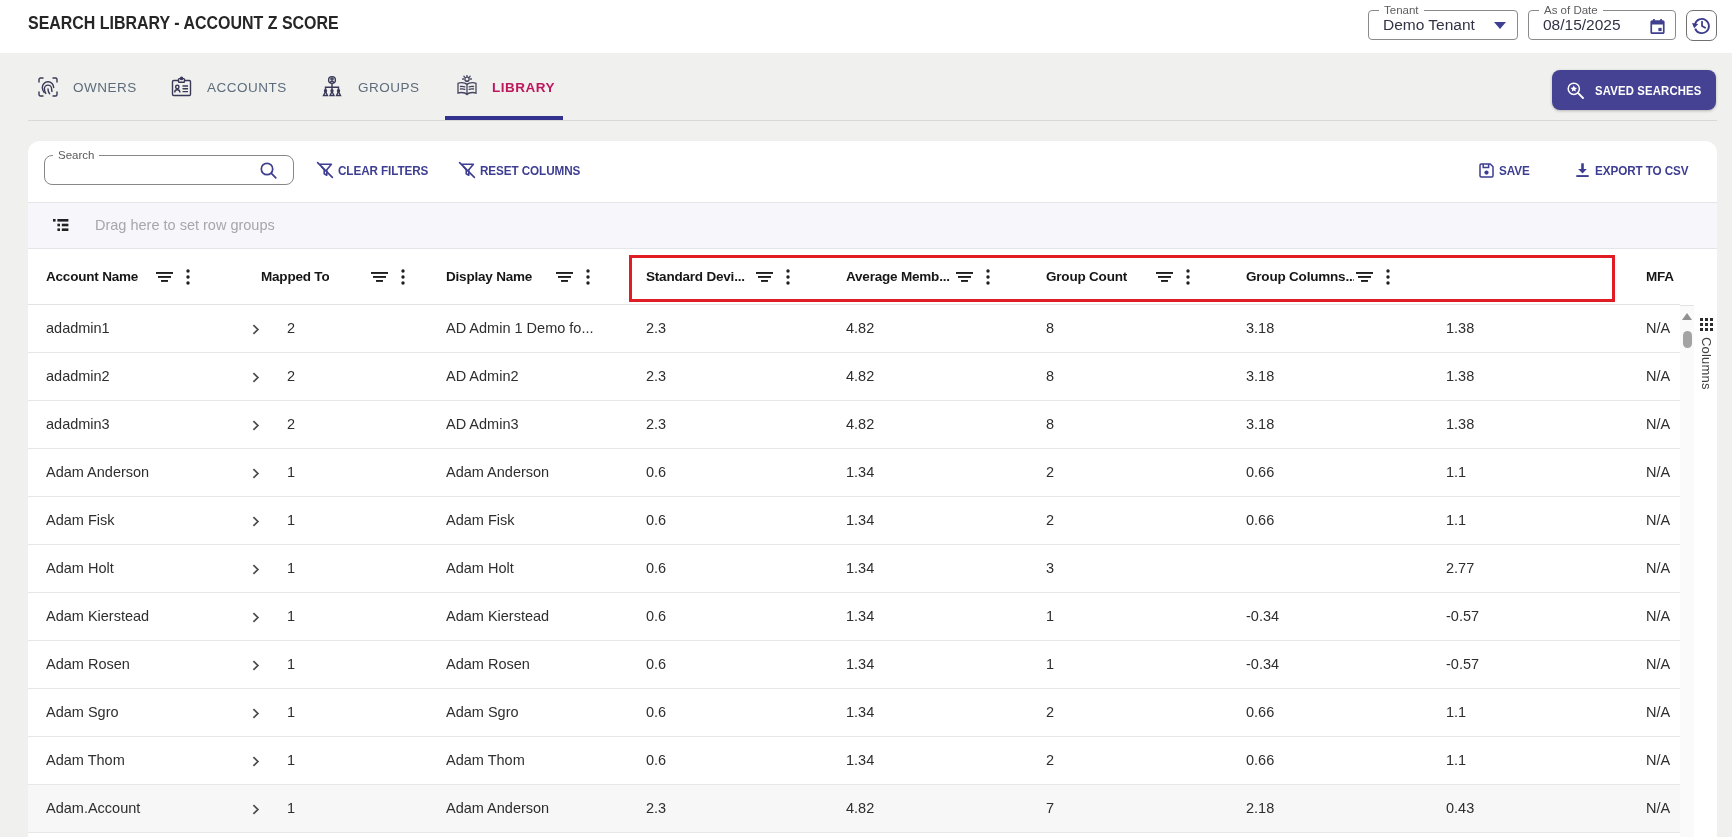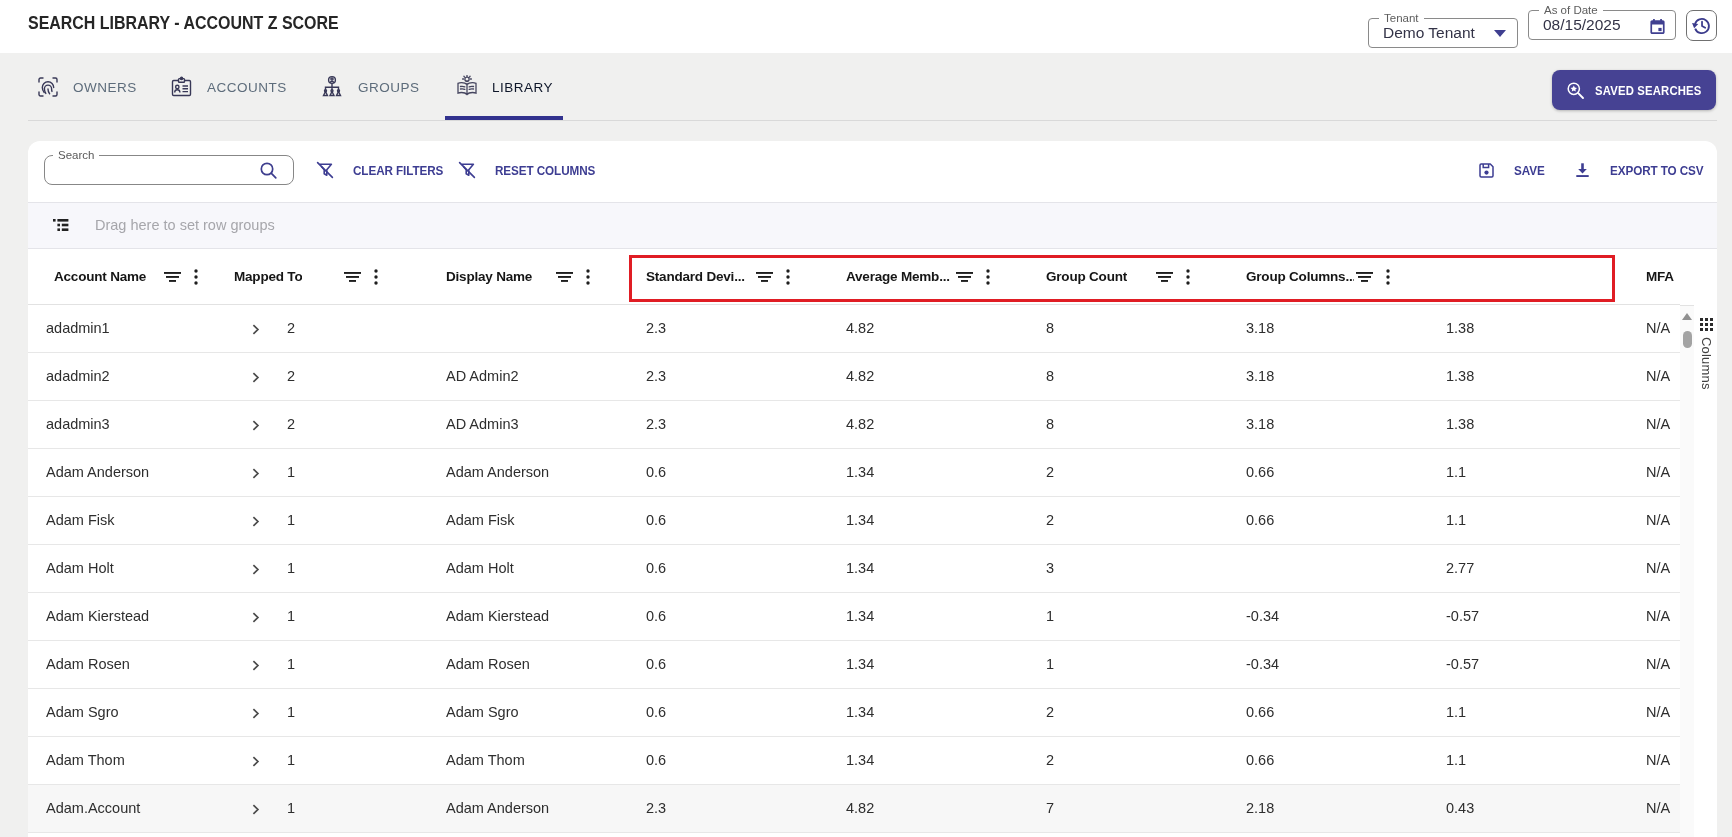--- a/index.html
+++ b/index.html
@@ -25,21 +25,21 @@
     border:1px solid #8a8a8a; border-radius:4px; background:#fff;
   }
   .notched-field .nf-label {
     position:absolute; left:10px; top:-7px;
     font-size:11.5px; color:#5d5d5d; background:#fff; padding:0 5px; line-height:13px;
   }
   .nf-value {
     position:absolute; left:14px; top:0; height:28px; line-height:28px;
     font-size:15.5px; color:#333347;
   }
-  .tenant-field { left:1368px; width:150px;margin-top:8px; }
+  .tenant-field { left:1368px; width:150px; }
   .date-field   { left:1528px; width:148px; }
   .select-arrow {
     position:absolute; right:11px; top:11px;
     width:0; height:0; border-left:6px solid transparent; border-right:6px solid transparent;
     border-top:7px solid #3f3f90;
   }
   .date-cal-icon { position:absolute; right:9px; top:7px; }
   .history-btn {
     position:absolute; left:1686px; top:10px; width:31px; height:31px;
     border:1px solid #707070; border-radius:7px; background:#fff;
@@ -47,21 +47,21 @@
   }
 
   
   .tabsbar { position:absolute; left:0; top:53px; width:1732px; height:68px; }
   .tabs-divider { position:absolute; left:28px; top:67px; width:1689px; height:1px; background:#d9d9d9; }
   .tab {
     position:absolute; top:19px; height:30px;
     display:flex; align-items:center; gap:13px; cursor:pointer;
   }
   .tab .tab-label { font-size:13.5px; letter-spacing:0.5px; color:#5d6c7b; font-weight:500; }
-  .tab.active .tab-label { color:#0f172a; font-weight:400; }
+  .tab.active .tab-label { color:#be185d; font-weight:700; }
   .tab-owners   { left:36px; }
   .tab-accounts { left:169px; }
   .tab-groups   { left:319px; }
   .tab-library  { left:455px; }
   .tab-underline { position:absolute; left:445px; top:63px; width:118px; height:3.5px; background:#32328e; }
 
   .saved-searches-btn {
     position:absolute; left:1552px; top:17px; width:164px; height:40px;
     background:#464293; border:none; border-radius:8px;
     display:flex; align-items:center; gap:10px; padding:0 0 0 14px;
@@ -90,21 +90,21 @@
   }
   .search-box input {
     position:absolute; left:12px; top:1px; width:200px; height:26px;
     border:none; outline:none; font-size:14px; font-family:inherit; color:#333;
     background:transparent;
   }
   .search-box .search-icon { position:absolute; right:15px; top:5px; }
 
   .text-btn {
     position:absolute; top:14px; height:30px;
-    display:flex; align-items:center; gap:19px;
+    display:flex; align-items:center; gap:4px;
     background:none; border:none; cursor:pointer; padding:0;
     font-family:inherit;
   }
   .text-btn .btn-label {
     font-size:13px; font-weight:700; letter-spacing:-0.1px; color:#3d3d92; white-space:nowrap;
     transform:scaleX(0.9); transform-origin:0 50%;
   }
   .btn-clear-filters { left:288px; }
   .btn-reset-columns { left:430px; }
   .btn-save   { left:1450px; }
@@ -350,38 +350,38 @@
         <rect x="4.4" y="5.7" width="2.6" height="2.6"></rect>
         <rect x="8.8" y="5.7" width="6.6" height="2.6"></rect>
         <rect x="4.4" y="10.4" width="2.6" height="2.6"></rect>
         <rect x="8.8" y="10.4" width="6.6" height="2.6"></rect>
       </svg>
     </span>
     <span class="rowgroup-hint">Drag here to set row groups</span>
   </div>
 
   <div class="grid-header">
-      <div class="hcell" style="left: 8px; width: 200px;">
+      <div class="hcell" style="left: 0px; width: 200px;">
         <span class="hlabel">Account Name</span>
         <span class="hfilter">
           <svg width="17" height="14" viewBox="0 0 17 14" fill="#1e1e1e">
             <rect x="0" y="2" width="17" height="1.9"></rect>
             <rect x="2" y="6" width="13" height="1.9"></rect>
             <rect x="5" y="10" width="7" height="1.9"></rect>
           </svg>
         </span>
         <span class="hmenu">
           <svg width="4" height="16" viewBox="0 0 4 16" fill="#1e1e1e">
             <circle cx="2" cy="2" r="1.7"></circle>
             <circle cx="2" cy="8" r="1.7"></circle>
             <circle cx="2" cy="14" r="1.7"></circle>
           </svg>
         </span>
       </div>
-      <div class="hcell" style="left: 188px; width: 200px; text-decoration: underline;">
+      <div class="hcell" style="left: 215px; width: 200px; text-decoration: underline;">
         <span class="hlabel">Mapped To</span>
         <span class="hfilter">
           <svg width="17" height="14" viewBox="0 0 17 14" fill="#1e1e1e">
             <rect x="0" y="2" width="17" height="1.9"></rect>
             <rect x="2" y="6" width="13" height="1.9"></rect>
             <rect x="5" y="10" width="7" height="1.9"></rect>
           </svg>
         </span>
         <span class="hmenu">
           <svg width="4" height="16" viewBox="0 0 4 16" fill="#1e1e1e">
@@ -485,20 +485,21 @@
       <div class="grid-row">
         <div class="cell" style="left: 0px; width: 200px;">adadmin1</div>
         <div class="cell" style="left: 200px; width: 200px; padding-left: 0px;">
           <span class="cell-expander">
             <svg width="11" height="11" viewBox="0 0 11 11" fill="none" stroke="#4a4a4a" stroke-width="1.7">
               <path d="M3.4 1.2 L 7.9 5.5 L 3.4 9.8"></path>
             </svg>
           </span>
           <span class="mapped-val">2</span>
         </div>
+        <div class="cell" style="left: 400px; width: 200px;">AD Admin 1 Demo fo...</div>
         <div class="cell" style="left: 600px; width: 200px;">2.3</div>
         <div class="cell" style="left: 800px; width: 200px;">4.82</div>
         <div class="cell" style="left: 1000px; width: 200px;">8</div>
         <div class="cell" style="left: 1200px; width: 200px;">3.18</div>
         <div class="cell" style="left: 1400px; width: 200px;">1.38</div>
         <div class="cell" style="left: 1600px; width: 80px;">N/A</div>
       </div>
       <div class="grid-row">
         <div class="cell" style="left: 0px; width: 200px;">adadmin2</div>
         <div class="cell" style="left: 200px; width: 200px; padding-left: 0px;">

